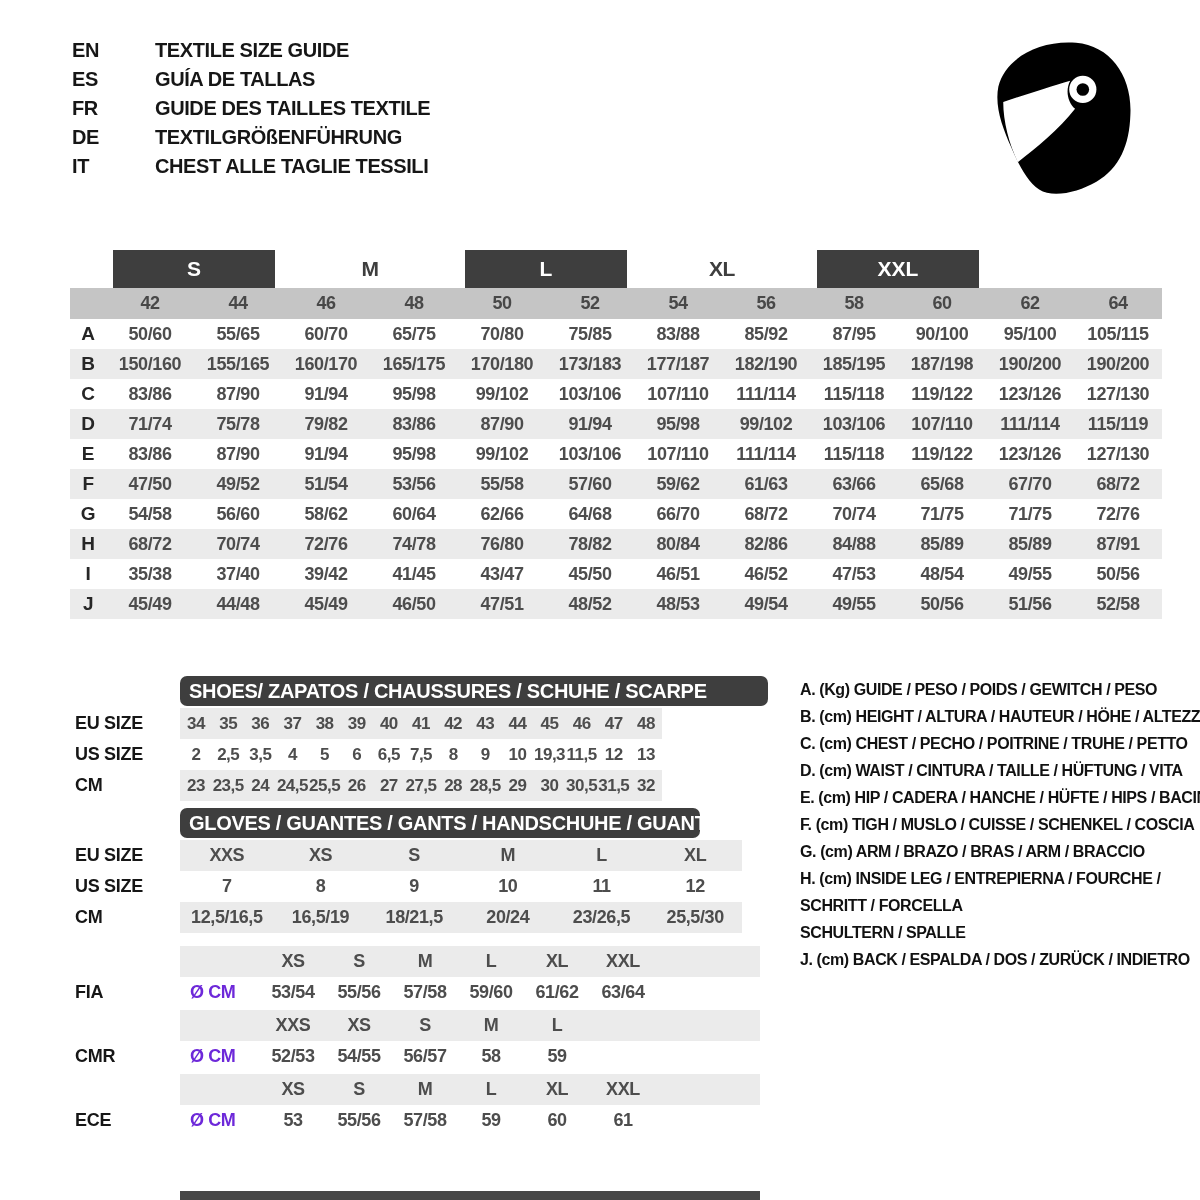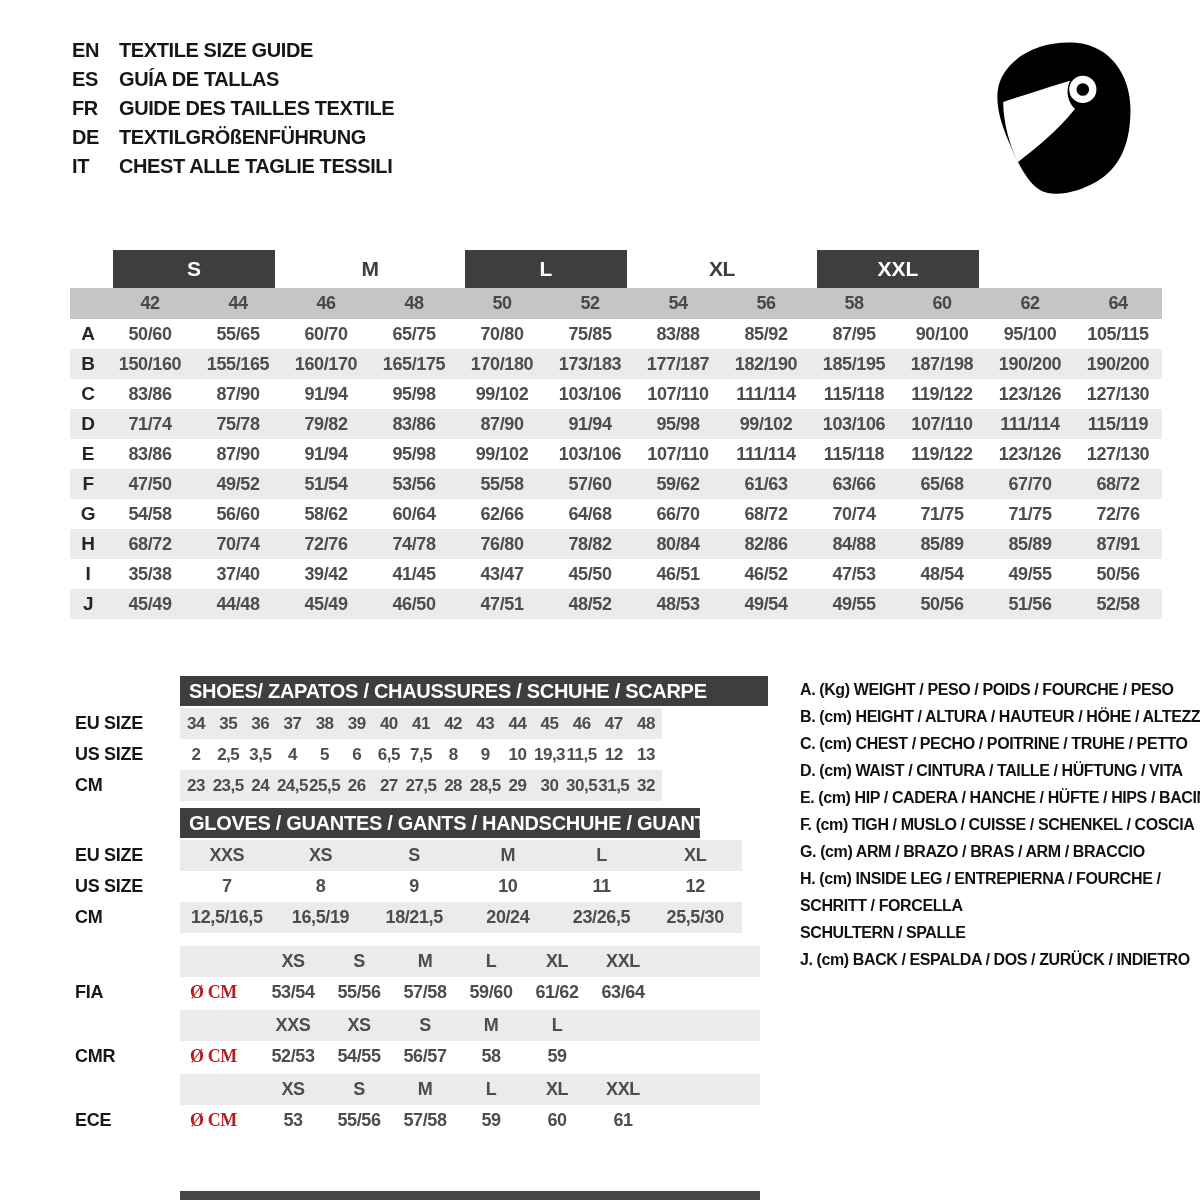--- a/index.html
+++ b/index.html
@@ -7,21 +7,21 @@
     width:1200px;height:1200px;position:relative;overflow:hidden;
     background:#ffffff;
     font-family:"Liberation Sans", sans-serif;
     font-weight:bold;
     -webkit-font-smoothing:antialiased;
   }
   .page{position:absolute;inset:0;}
 
   
   .lang-header{position:absolute;left:72px;top:36px;}
-  .lang-row{display:flex;height:29px;align-items:center;font-size:20px;color:#161616;letter-spacing:-0.4px;}
+  .lang-row{display:flex;height:29px;align-items:center;font-size:20px;color:#161616;letter-spacing:-0.4px;gap:36px;}
   .lang-code{width:47px;flex:none;}
   .lang-title{white-space:nowrap;}
 
   
   .helmet-icon{position:absolute;left:978px;top:38px;width:165px;height:165px;}
   .helmet-icon svg{width:100%;height:100%;}
 
   
   .main-table{position:absolute;left:70px;top:250px;width:1092px;font-size:18px;color:#4d4d4d;letter-spacing:-0.4px;}
   .mt-grid{display:grid;grid-template-columns:36px repeat(12,1fr);}
@@ -33,35 +33,35 @@
   .mt-row.shaded{background:#ebebeb;}
   .cell{display:flex;align-items:center;justify-content:center;white-space:nowrap;}
   .letter-cell{color:#262626;font-size:19px;}
 
   
   .section{position:absolute;left:70px;width:710px;}
   .shoes-sec{top:676px;}
   .gloves-sec{top:808px;}
   .helmet-sec{top:944px;}
   .sec-header{margin-left:110px;height:30px;background:#3e3e3e;color:#ffffff;
-    display:flex;align-items:center;padding-left:9px;font-size:20px;letter-spacing:-0.3px;white-space:nowrap;margin-bottom:2px;}
+    display:flex;align-items:center;padding-left:9px;font-size:20px;letter-spacing:-0.3px;white-space:nowrap;margin-bottom:2px;border-radius:7px;}
   .shoes-sec .sec-header{width:579px;}
   .gloves-sec .sec-header{width:511px;}
   .helmet-sec .sec-header{width:381px;}
   .sec-row{display:flex;height:31px;align-items:stretch;}
   .sec-row.gap{margin-top:2px;}
   .sec-label{width:110px;flex:none;display:flex;align-items:center;padding-left:5px;box-sizing:border-box;
     font-size:18px;color:#161616;letter-spacing:-0.3px;white-space:nowrap;}
   .band{display:grid;align-items:stretch;}
   .band .cell{height:100%;}
   .band.shaded{background:#ebebeb;}
   .shoes-sec .band{width:482px;grid-template-columns:repeat(15,1fr);font-size:17px;color:#4d4d4d;letter-spacing:-0.5px;}
   .gloves-sec .band{width:562px;grid-template-columns:repeat(6,1fr);font-size:18px;color:#4d4d4d;letter-spacing:-0.4px;}
   .helmet-sec .band{width:580px;grid-template-columns:80px repeat(6,66px);font-size:18px;color:#4d4d4d;letter-spacing:-0.4px;}
-  .unit-cell{justify-content:flex-start;padding-left:10px;color:#b91c1c;font-family:Liberation Serif, serif;}
+  .unit-cell{justify-content:flex-start;padding-left:10px;color:#6d28d9;}
 
   
   .legend{position:absolute;left:800px;top:676px;width:400px;font-size:16px;line-height:27px;color:#111111;letter-spacing:-0.4px;}
   .legend-line{white-space:nowrap;}
 
   
   .bottom-bar{position:absolute;left:180px;top:1191px;width:580px;height:9px;background:#474747;}
 </style>
 </head>
 <body>
@@ -467,21 +467,21 @@
             <div class="cell">57/58</div>
             <div class="cell">59</div>
             <div class="cell">60</div>
             <div class="cell">61</div>
           </div>
         </div>
       </div>
   </div>
 
   <div class="legend">
-      <div class="legend-line">A. (Kg) WEIGHT / PESO / POIDS / FOURCHE / PESO</div>
+      <div class="legend-line">A. (Kg) GUIDE / PESO / POIDS / GEWITCH / PESO</div>
       <div class="legend-line">B. (cm) HEIGHT / ALTURA / HAUTEUR / HÖHE / ALTEZZA</div>
       <div class="legend-line">C. (cm) CHEST / PECHO / POITRINE / TRUHE / PETTO</div>
       <div class="legend-line">D. (cm) WAIST / CINTURA / TAILLE / HÜFTUNG / VITA</div>
       <div class="legend-line">E. (cm) HIP / CADERA / HANCHE / HÜFTE / HIPS /  BACINO</div>
       <div class="legend-line">F. (cm) TIGH / MUSLO / CUISSE / SCHENKEL / COSCIA</div>
       <div class="legend-line">G. (cm) ARM  / BRAZO / BRAS / ARM / BRACCIO</div>
       <div class="legend-line">H. (cm) INSIDE LEG / ENTREPIERNA / FOURCHE /</div>
       <div class="legend-line">SCHRITT / FORCELLA</div>
       <div class="legend-line">SCHULTERN / SPALLE</div>
       <div class="legend-line">J. (cm) BACK / ESPALDA / DOS / ZURÜCK / INDIETRO</div>

